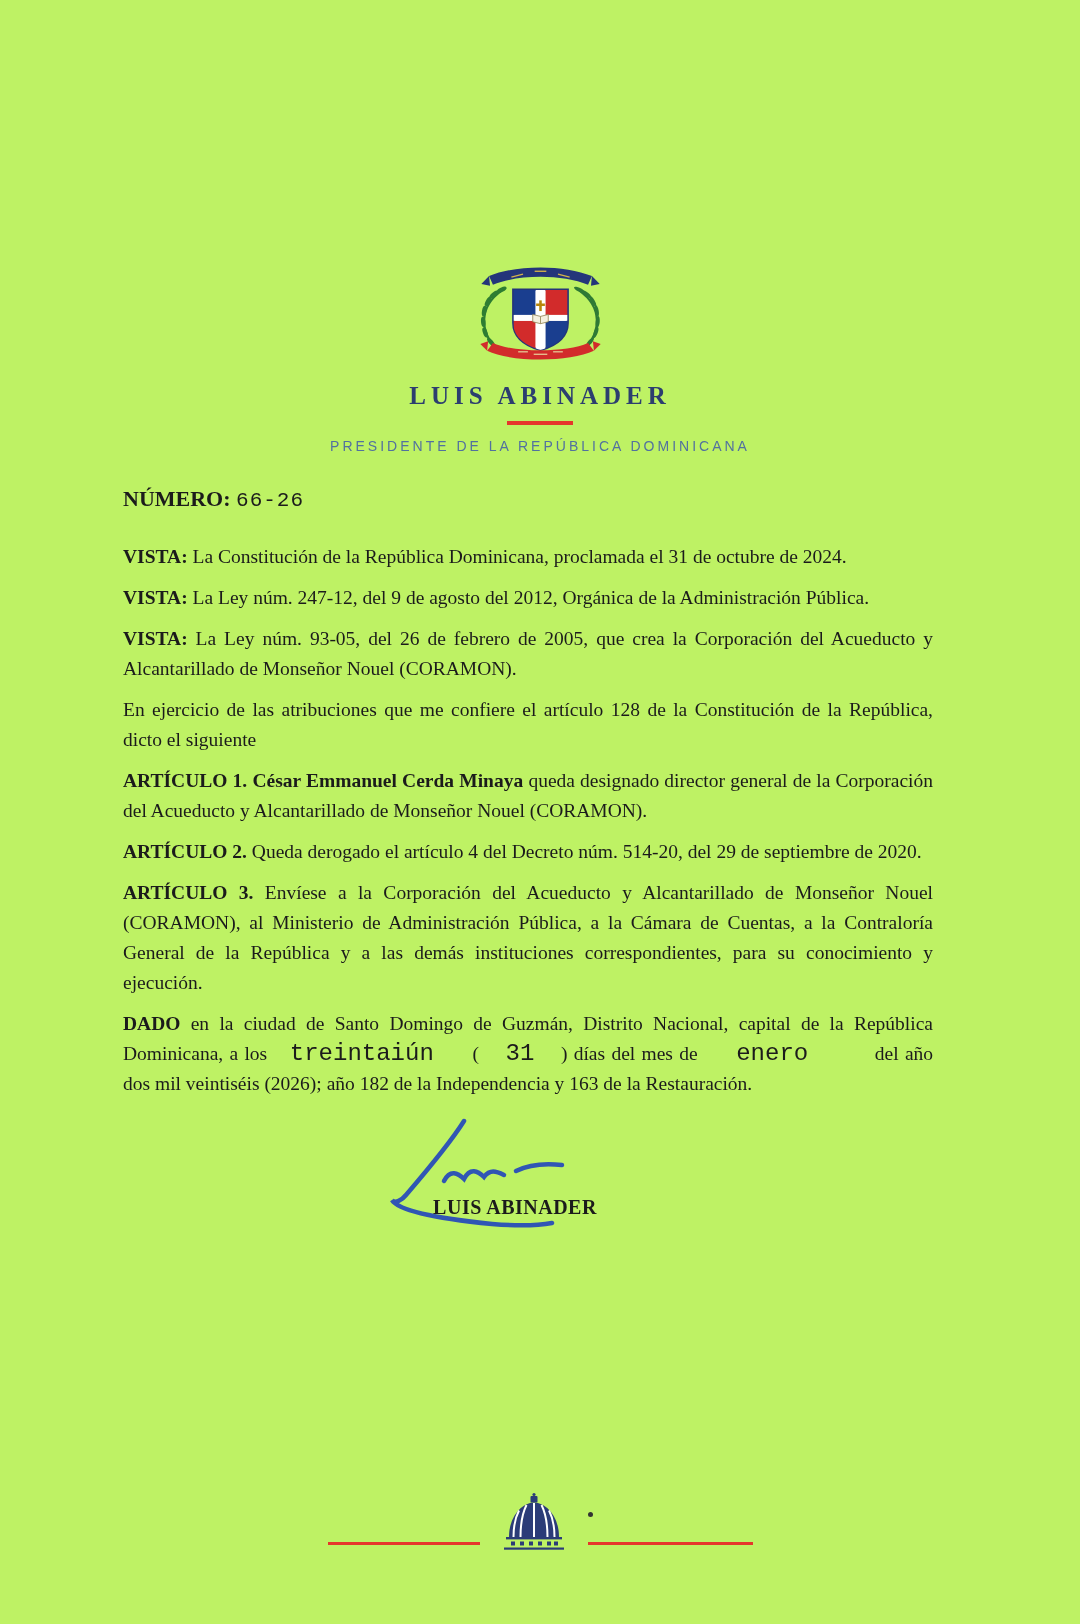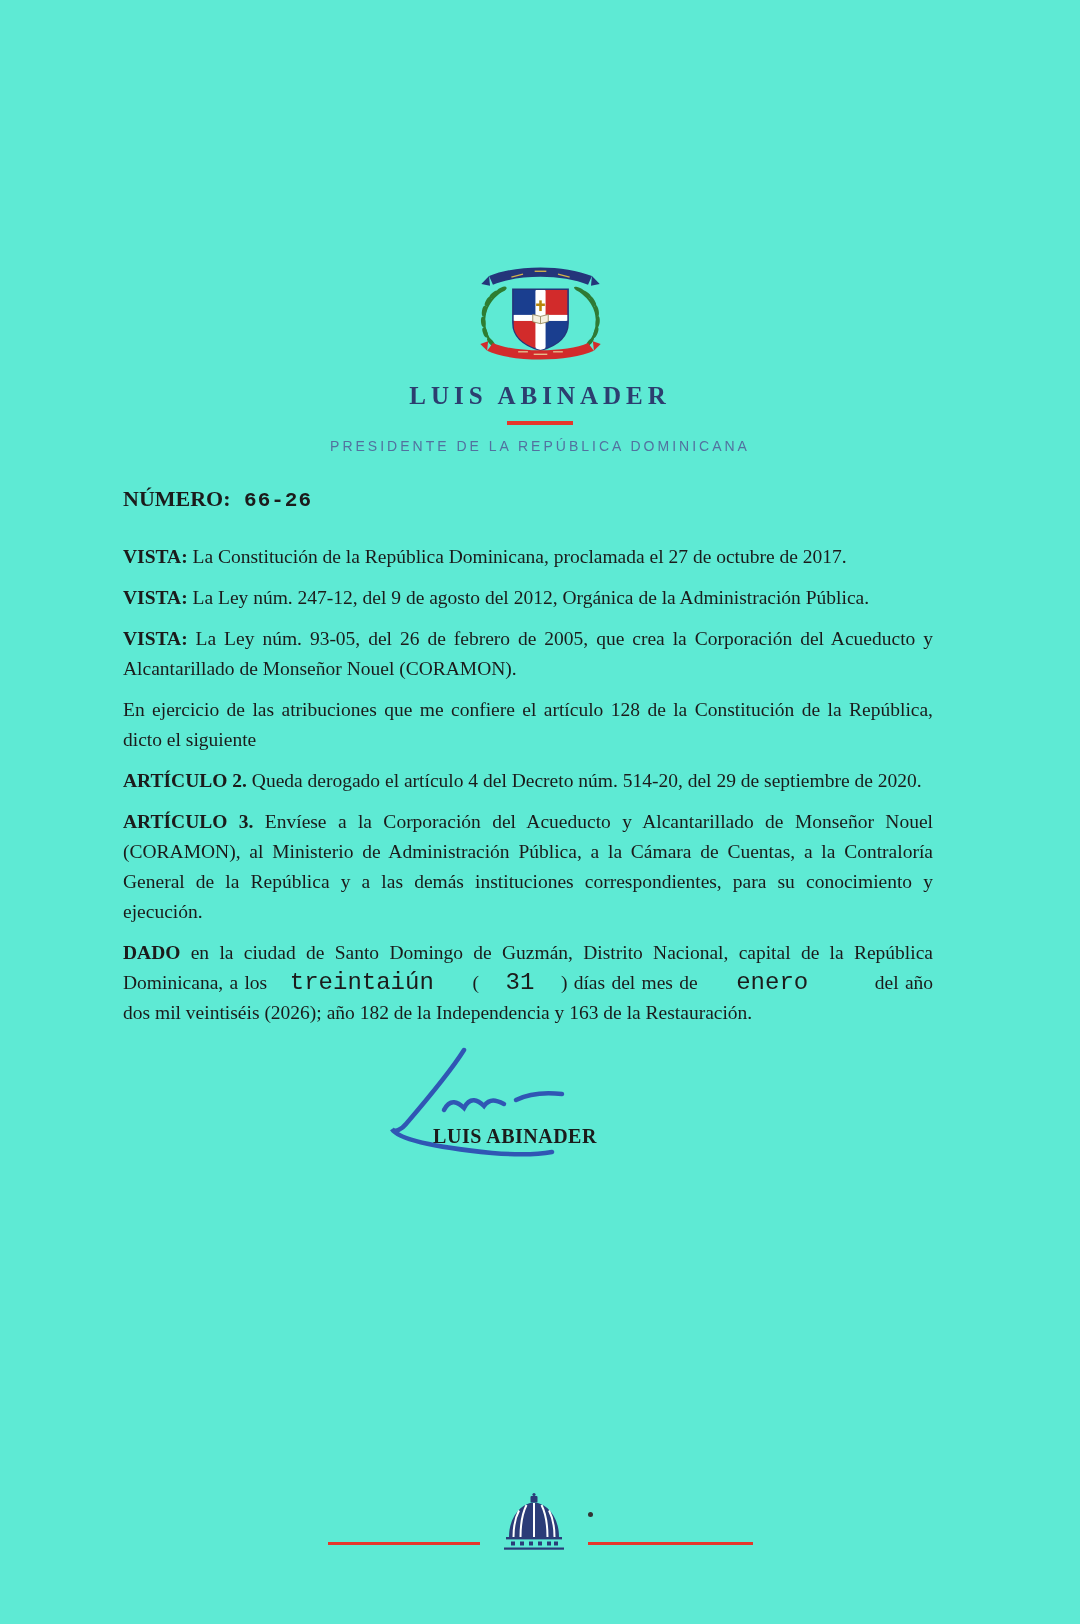--- a/index.html
+++ b/index.html
@@ -1,18 +1,18 @@
 <!DOCTYPE html>
 <html><head>
 <meta charset="utf-8">
 <title>Decreto 66-26</title>
 <style>
   html,body { margin:0; padding:0; background:#ffffff; }
   .page {
-    position:relative; width:1080px; height:1624px; background:#5eead4;
+    position:relative; width:1080px; height:1624px; background:#bef264;
     font-family:"Liberation Serif", serif; color:#1b1b1b; overflow:hidden;
     margin:0 auto;
   }
   
   .header { text-align:center; padding-top:258px; }
   .coa { display:block; margin:0 auto; }
   .title {
     margin-top:14px; font-size:25px; letter-spacing:5px;
     color:#2c3e6f; font-weight:bold;
   }
@@ -20,21 +20,21 @@
   .subtitle {
     font-family:"Liberation Sans", sans-serif; font-size:14px;
     letter-spacing:3px; color:#52719f;
   }
   
   .content { padding:0 147px 0 123px; margin-top:32px; }
   .numero { font-size:22px; margin:0 0 30px 0; }
   .numero .label { font-weight:bold; }
   .numero .value {
     font-family:"Liberation Mono", monospace; font-size:21px;
-    margin-left:8px; letter-spacing:1px;font-weight:bold;
+    letter-spacing:1px;
   }
   .para {
     font-size:19.5px; line-height:30px; text-align:justify;
     margin:0 0 11px 0;
   }
   .b { font-weight:bold; }
   .decreto {
     text-align:center; font-weight:bold; font-size:20.5px;
     margin:8px 0 12px 0; line-height:30px;
   }
@@ -136,38 +136,43 @@
 
   <div class="content">
 
     <p class="numero">
       <span class="label">NÚMERO:</span>
       <span class="value">66-26</span>
     </p>
 
     <p class="para">
       <span class="b">VISTA:</span>
-      <span>La Constitución de la República Dominicana, proclamada el 27 de octubre de 2017.</span>
+      <span>La Constitución de la República Dominicana, proclamada el 31 de octubre de 2024.</span>
     </p>
 
     <p class="para">
       <span class="b">VISTA:</span>
       <span>La Ley núm. 247-12, del 9 de agosto del 2012, Orgánica de la Administración Pública.</span>
     </p>
 
     <p class="para">
       <span class="b">VISTA:</span>
       <span>La Ley núm. 93-05, del 26 de febrero de 2005, que crea la Corporación del Acueducto y Alcantarillado de Monseñor Nouel (CORAMON).</span>
     </p>
 
     <p class="para">
       <span>En ejercicio de las atribuciones que me confiere el artículo 128 de la Constitución de la República, dicto el siguiente</span>
     </p>
 
 
+    <p class="para">
+      <span class="b">ARTÍCULO 1.</span>
+      <span class="b">César Emmanuel Cerda Minaya</span>
+      <span>queda designado director general de la Corporación del Acueducto y Alcantarillado de Monseñor Nouel (CORAMON).</span>
+    </p>
 
     <p class="para">
       <span class="b">ARTÍCULO 2.</span>
       <span>Queda derogado el artículo 4 del Decreto núm. 514-20, del 29 de septiembre de 2020.</span>
     </p>
 
     <p class="para">
       <span class="b">ARTÍCULO 3.</span>
       <span>Envíese a la Corporación del Acueducto y Alcantarillado de Monseñor Nouel (CORAMON), al Ministerio de Administración Pública, a la Cámara de Cuentas, a la Contraloría General de la República y a las demás instituciones correspondientes, para su conocimiento y ejecución.</span>
     </p>

